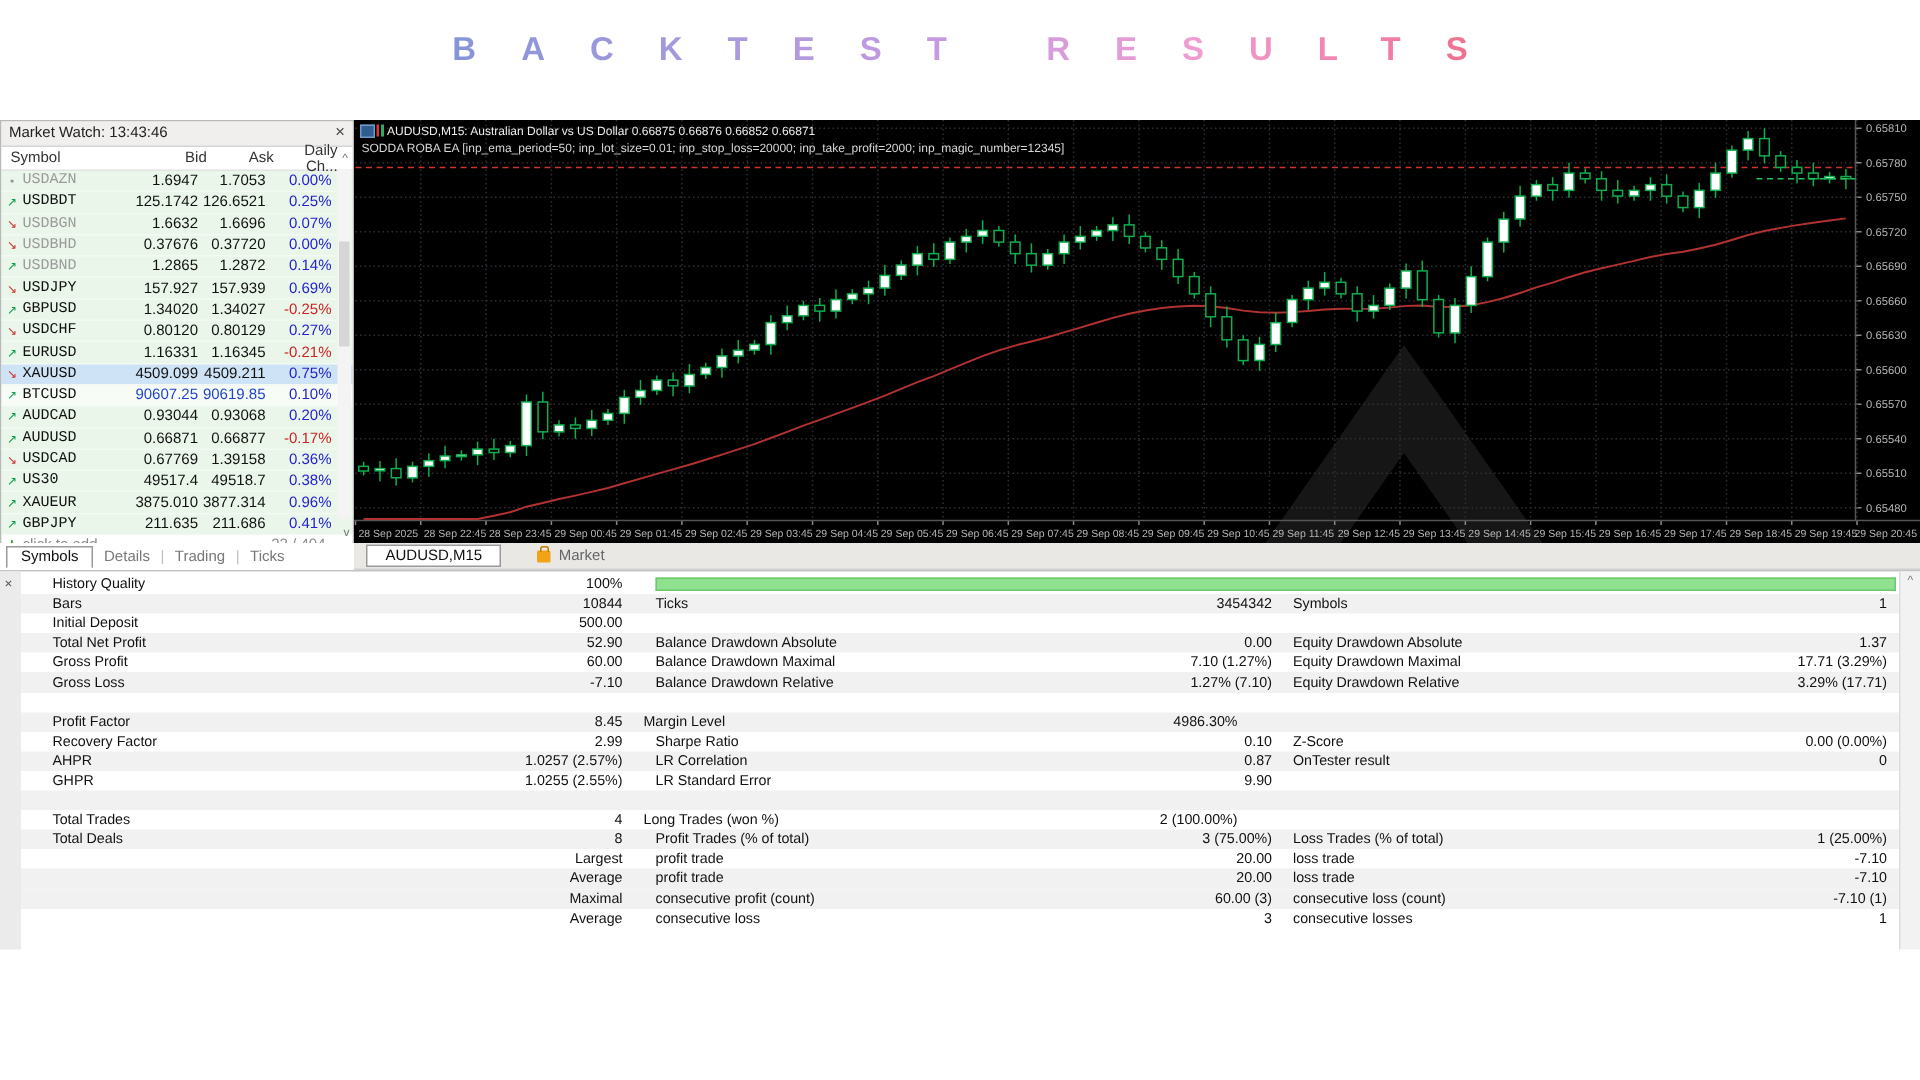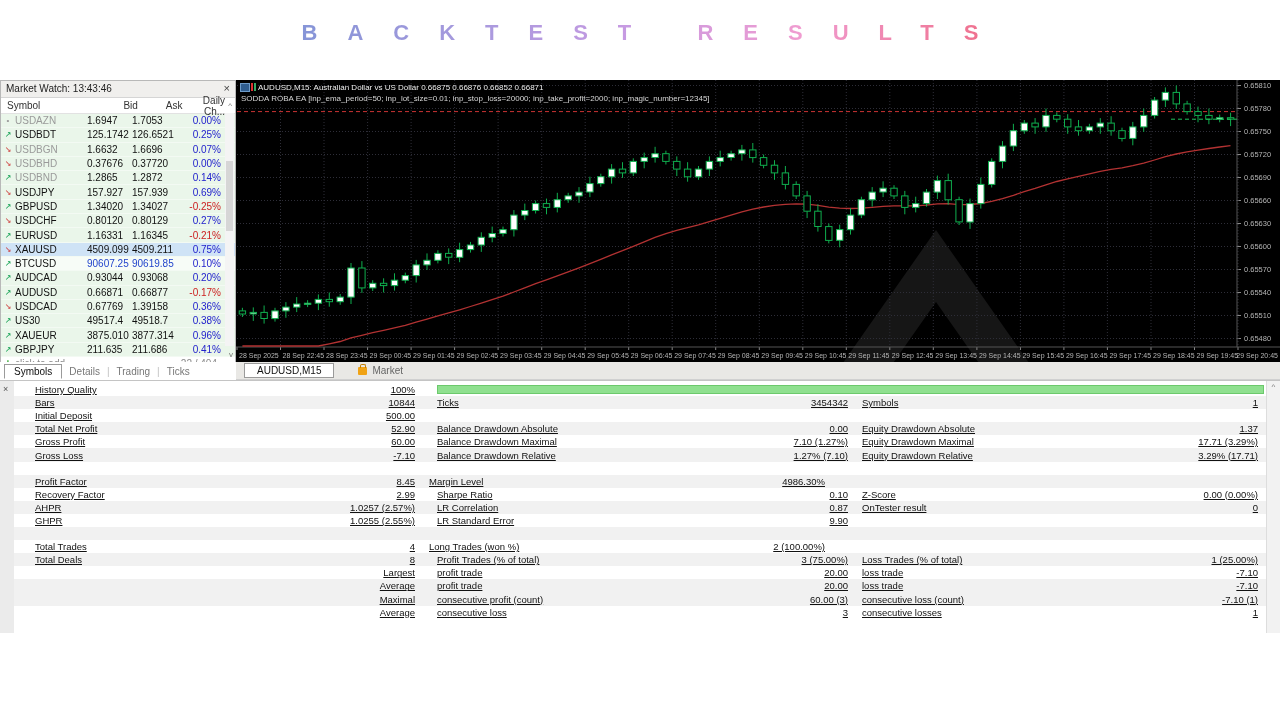--- a/index.html
+++ b/index.html
@@ -27,23 +27,23 @@
   .mw-cols{height:15px;display:flex;align-items:center;color:#333;border-bottom:1px solid #e2e2e2;background:#fff;}
   .mw-cols .c-sym{width:86px;padding-left:6px;}
   .mw-cols .c-bid{width:46px;text-align:right;}
   .mw-cols .c-ask{width:45px;text-align:right;}
   .mw-cols .c-chg{width:43px;text-align:right;}
   .mw-cols .c-scr{width:10px;text-align:center;color:#777;font-size:8px;}
   .mw-row{display:flex;height:13.3px;align-items:center;background:#eaf6ea;border-bottom:1px solid #f3faf3;}
   .mw-row.sel{background:#cfe3f6;}
   .mw-row.wbg{background:#f7fcf7;}
   .mw-arrow{width:14px;text-align:center;font-size:8px;}
-  .mw-sym{width:72px;color:#111;}
+  .mw-sym{width:72px;color:#111;font-family:Liberation Mono, monospace;}
   .mw-sym.muted{color:#9a9a9a;}
-  .mw-bid,.mw-ask{width:45px;color:#111;}
+  .mw-bid,.mw-ask{width:45px;text-align:right;color:#111;}
   .mw-chg{width:44px;text-align:right;padding-right:4px;}
   .chg-pos{color:#2222cc;} .chg-neg{color:#cc2222;}
   .bp{color:#2244cc;}
   .mw-add{display:flex;height:13px;align-items:center;color:#8a8a8a;background:#fff;}
   .mw-add .plus{color:#119911;width:14px;text-align:center;font-weight:bold;}
   .mw-add .cnt{margin-left:auto;padding-right:18px;}
   .mw-scroll{position:absolute;right:1px;top:32px;width:9px;height:233px;background:#f4f4f4;}
   .mw-thumb{position:absolute;left:1px;top:48px;width:7px;height:70px;background:#d6d6d6;}
   .mw-vdn{position:absolute;right:2px;bottom:2px;color:#777;font-size:8px;}
 
@@ -76,21 +76,21 @@
      border:1px solid #c07d00;border-bottom:none;border-radius:2px 2px 0 0;}
 
   
   #results{position:absolute;left:0;top:380px;width:1280px;height:252px;background:#fff;
      border-top:1px solid #c4c4c4;z-index:2;font-size:9.5px;}
   .gutter{position:absolute;left:0;top:0;width:14px;height:100%;background:#ebebeb;}
   .gutter-x{position:absolute;left:3px;top:3px;color:#555;font-size:9px;}
   .rrows{position:absolute;left:14px;top:2px;width:1252px;}
   .r-row{display:flex;height:13.1px;align-items:center;color:#111;}
   .r-row.alt{background:#f1f1f1;}
-  .cell{display:flex;justify-content:space-between;box-sizing:border-box;align-items:center;text-decoration:underline;}
+  .cell{display:flex;justify-content:space-between;box-sizing:border-box;align-items:center;}
   .cell1{width:401px;padding-left:21px;}
   .cell2{width:433px;padding-left:22px;}
   .cell3{width:414px;padding-left:14px;padding-right:4px;}
   .pbar{height:9px;background:#8fe08f;border:1px solid #6cc96c;box-sizing:border-box;flex:1;margin-left:22px;margin-right:2px;}
   .rscroll{position:absolute;right:0;top:0;width:14px;height:100%;background:#f2f2f2;border-left:1px solid #ddd;box-sizing:border-box;}
   .rscroll-up{position:absolute;top:1px;left:0;width:100%;text-align:center;color:#777;font-size:8px;}
 </style>
 </head>
 <body>
 

